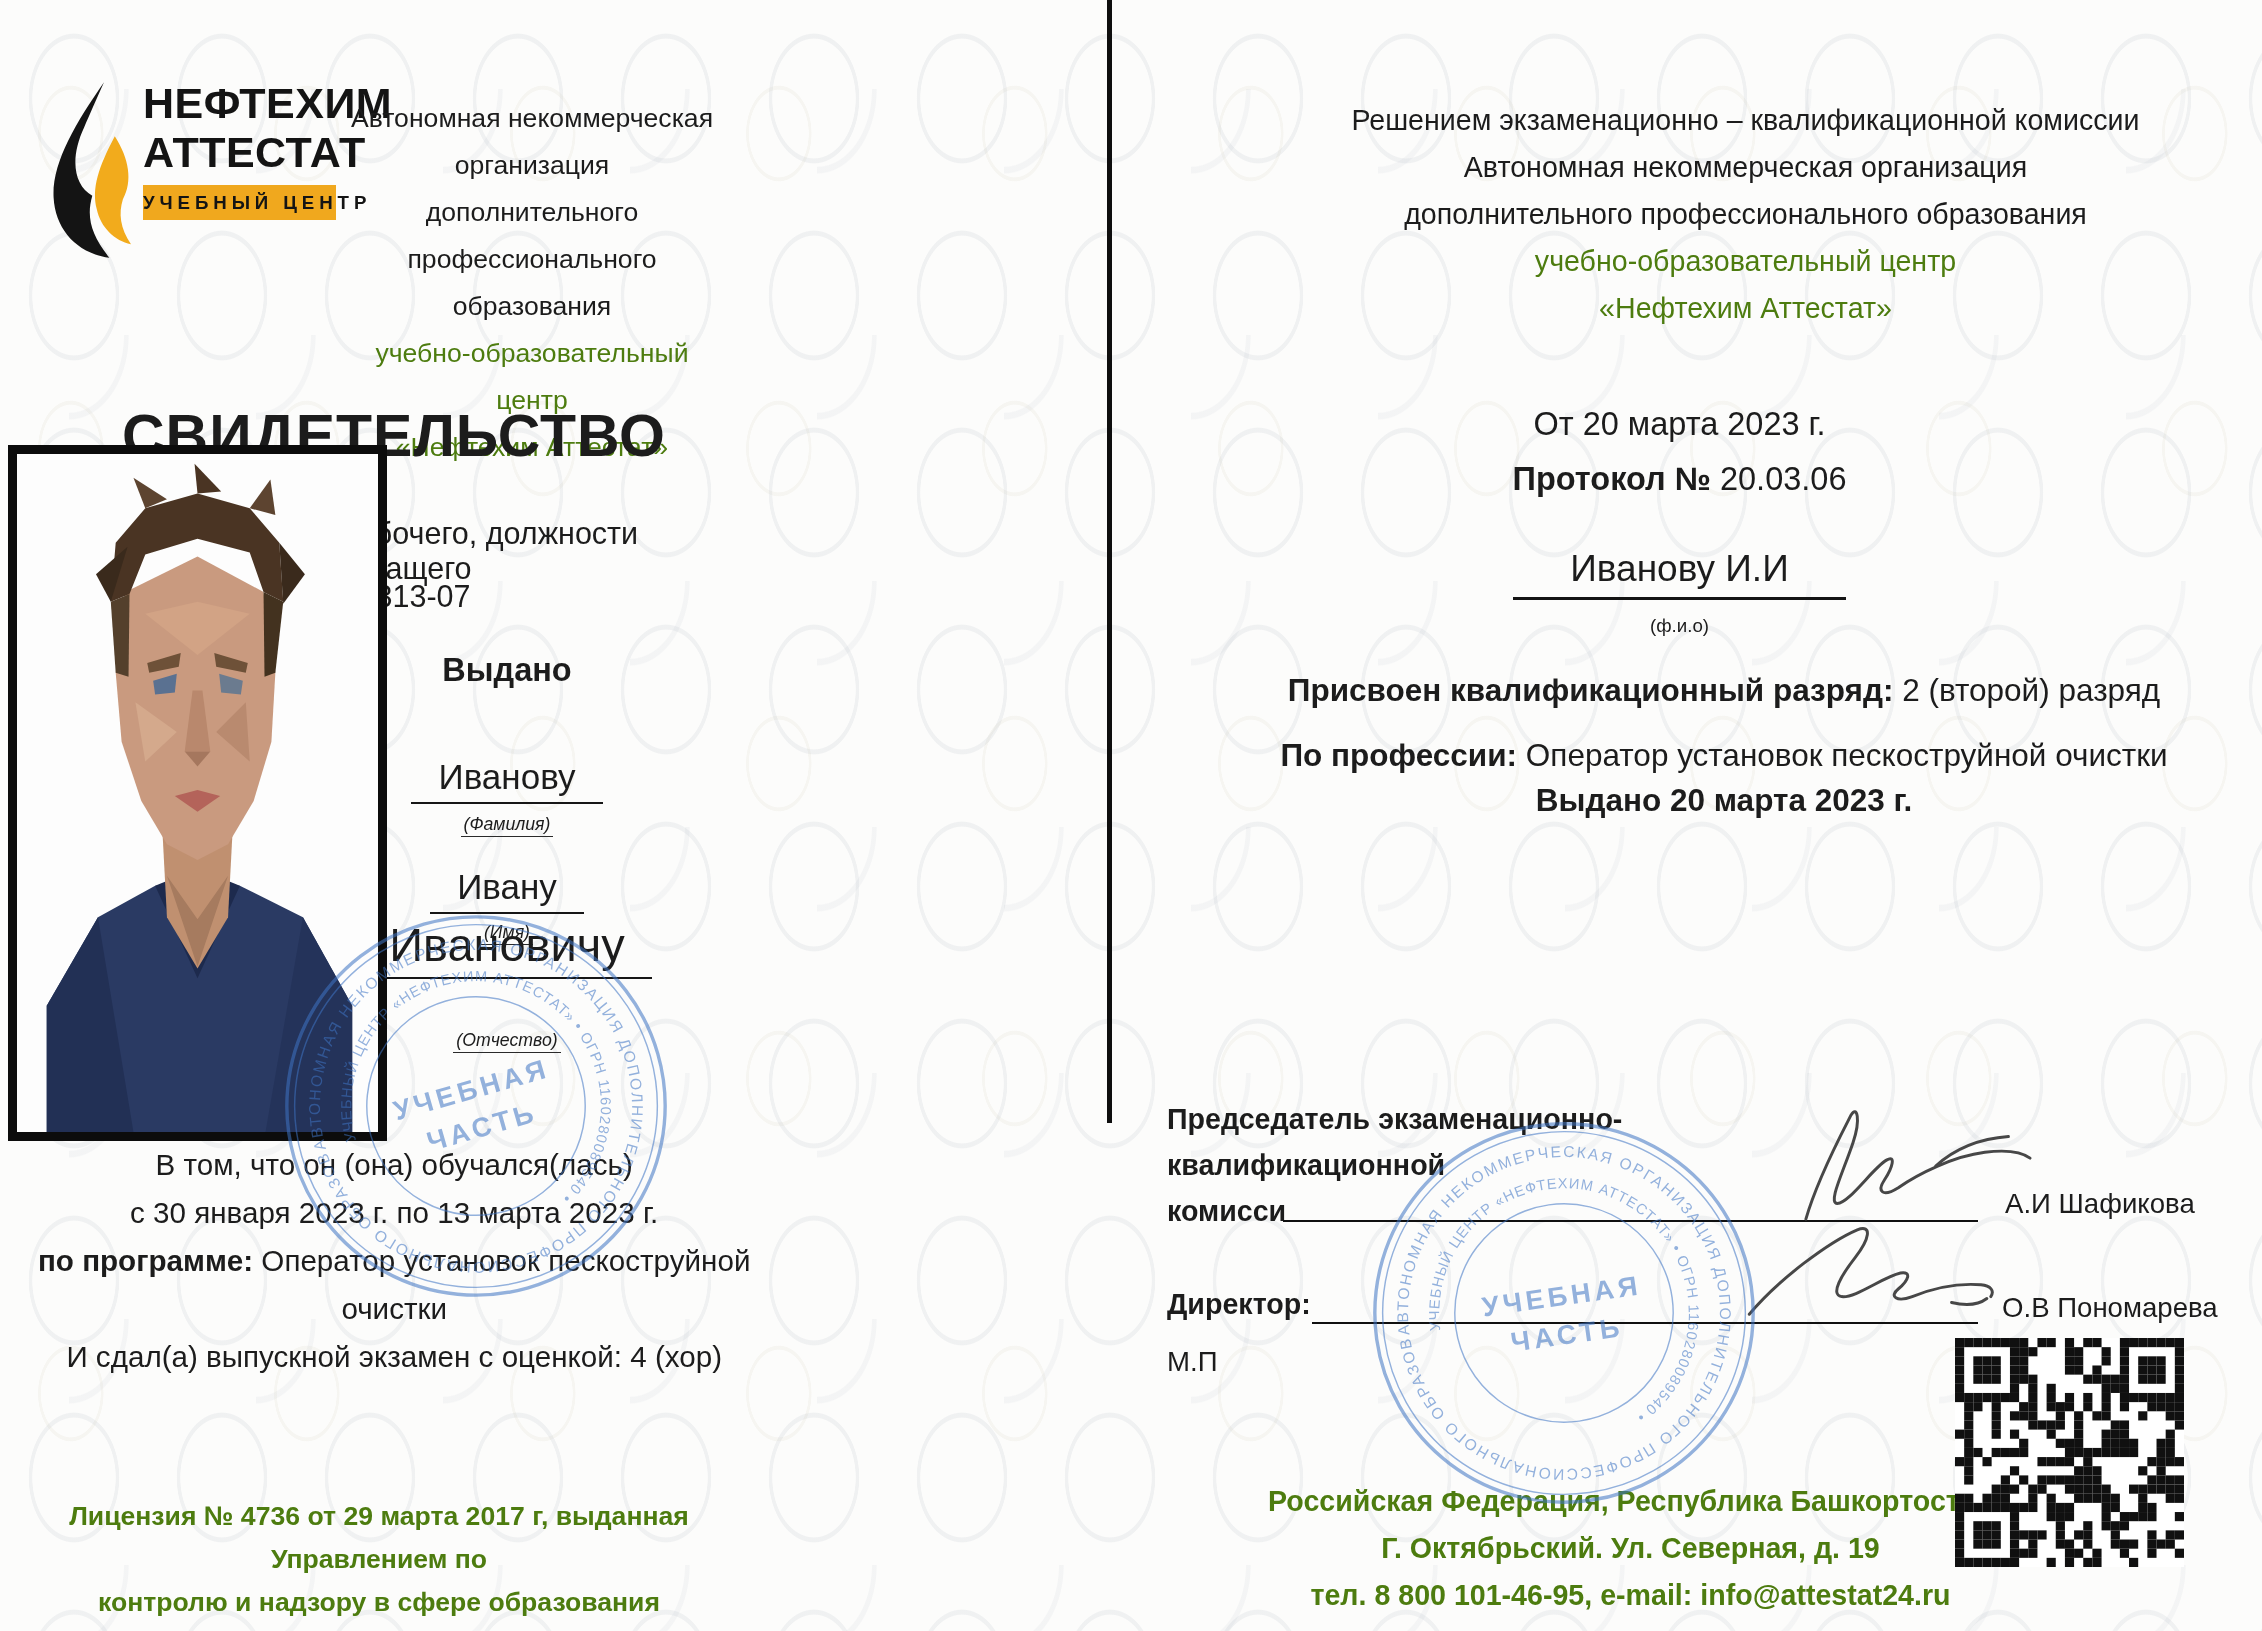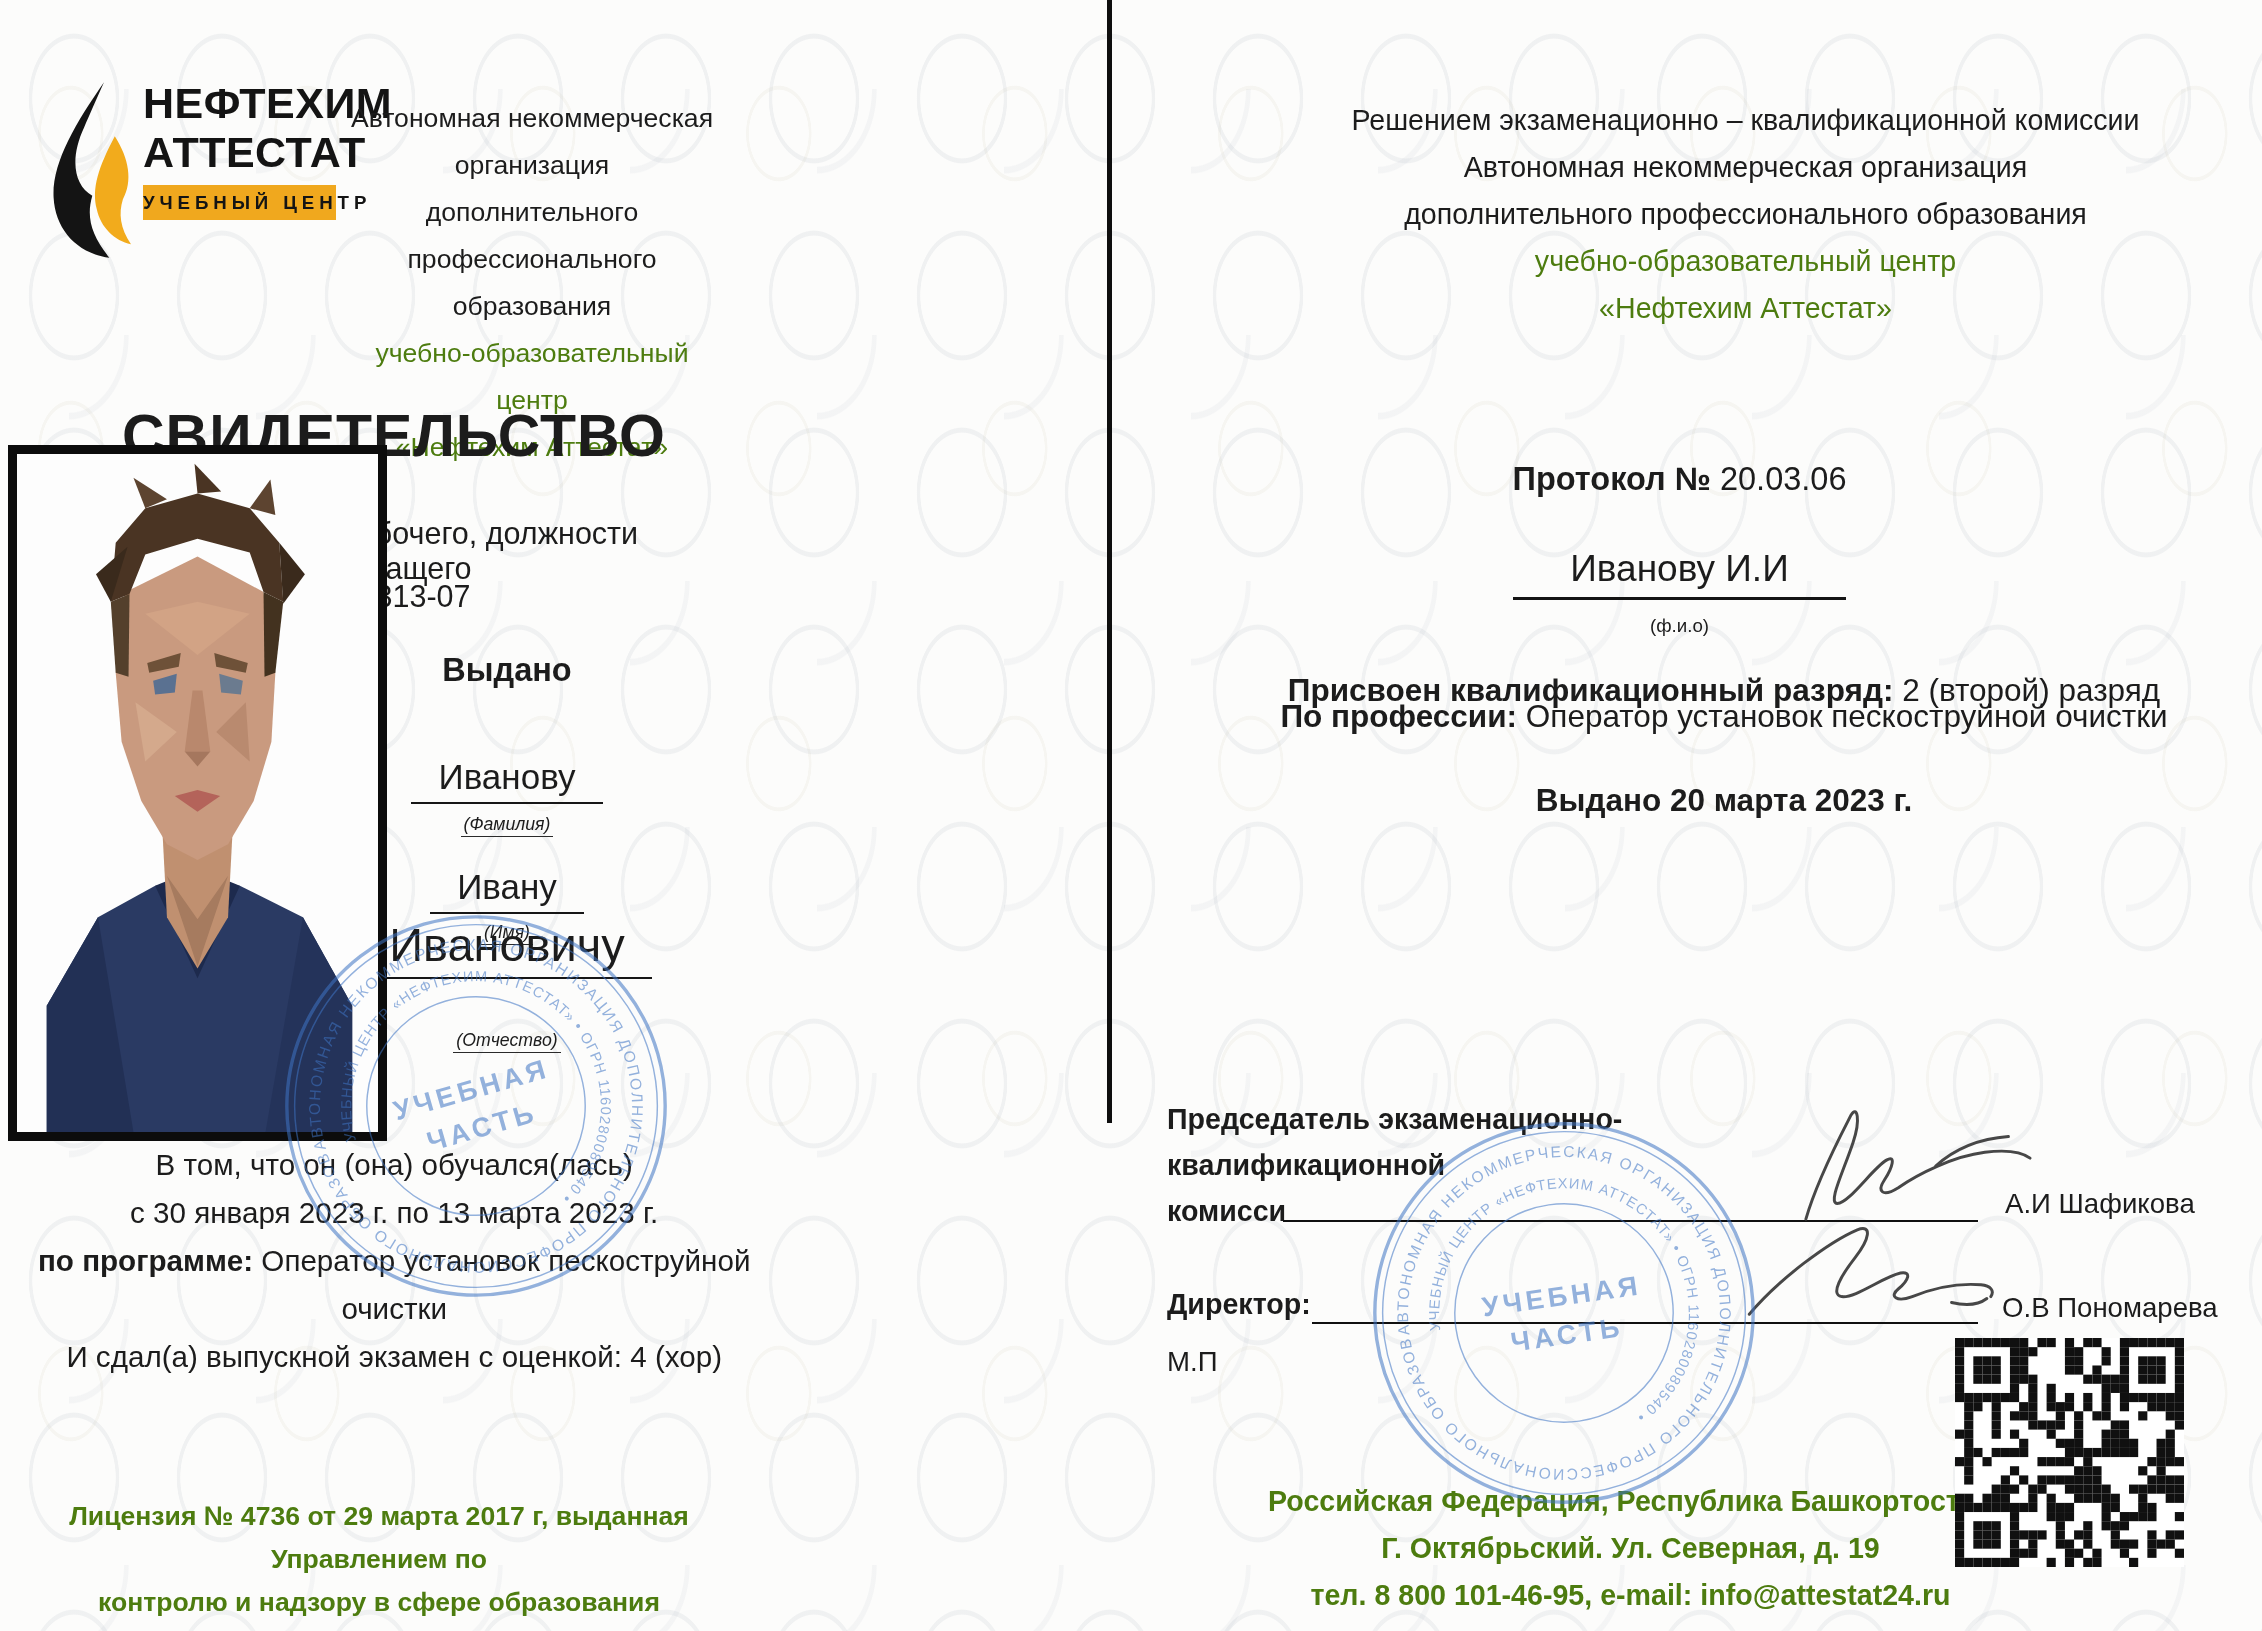--- a/index.html
+++ b/index.html
@@ -41,21 +41,21 @@
   .logo-words{position:absolute; left:102px; top:2px; width:193px;}
   .logo-w1,.logo-w2{font-weight:bold; font-size:43px; line-height:49px; color:#141414; letter-spacing:0.5px; white-space:nowrap;}
   .logo-band{margin-top:7.9px; background:#f0a81e; color:#141414; font-weight:bold; font-size:18.7px; letter-spacing:4.9px; text-align:center; padding:6.9px 0 5.9px; white-space:nowrap;}
   
   .rp-date{left:1113px; top:406px; width:1133px; font-size:32.5px;}
   .rp-protocol{left:1113px; top:461px; width:1133px; font-size:32.5px;}
   .rp-recipient{left:1113px; top:548px; width:1133px; font-size:37px;}
   .rp-recipient .name-underline{padding:0 57px 6.9px; border-bottom:3px solid #141414;}
   .rp-fio{left:1113px; top:615px; width:1133px; font-size:18.7px;}
   .rp-grade{left:1187px; top:672px; width:1074px; font-size:31.5px;}
-  .rp-prof{left:1187px; top:698px; width:1074px; font-size:31.5px;}
+  .rp-prof{left:1187px; top:737px; width:1074px; font-size:31.5px;}
   .rp-issued{left:1187px; top:782px; width:1074px; font-size:31.5px; font-weight:bold;}
   .sig-label{font-size:28.6px; font-weight:bold;}
   .sig-line{border-top:2.5px solid #101010; height:0; z-index:2;}
   .sig-name{font-size:27.6px;}
   .address{left:1123px; top:1478px; width:1015px; font-size:28.6px; line-height:47px; font-weight:bold;}
   
   .stamp{z-index:3; opacity:0.55; pointer-events:none;}
   .stamp text{fill:#3e74c4;}
   .stamp circle{stroke:#3e74c4; fill:none;}
   .sig-svg{z-index:3;}
@@ -163,20 +163,21 @@
   <div class="abs divider"></div>
 
   <div class="abs c rp-header">
     <div>Решением экзаменационно – квалификационной комиссии</div>
     <div>Автономная некоммерческая организация</div>
     <div>дополнительного профессионального образования</div>
     <div class="red">учебно-образовательный центр</div>
     <div class="red">«Нефтехим Аттестат»</div>
   </div>
 
+  <div class="abs c rp-date">От 20 марта 2023 г.</div>
   <div class="abs c rp-protocol"><span class="b">Протокол №</span> <span>20.03.06</span></div>
   <div class="abs c rp-recipient"><span class="name-underline">Иванову И.И</span></div>
   <div class="abs c rp-fio">(ф.и.о)</div>
 
   <div class="abs c rp-grade"><span class="b">Присвоен квалификационный разряд:</span> <span>2 (второй) разряд</span></div>
   <div class="abs c rp-prof"><span class="b">По профессии:</span> <span>Оператор установок пескоструйной очистки</span></div>
   <div class="abs c rp-issued">Выдано 20 марта 2023 г.</div>
 
   <div class="abs sig-label" style="left:1167px; top:1096px; line-height:46px; width:591px;">
     <div>Председатель экзаменационно-</div>

